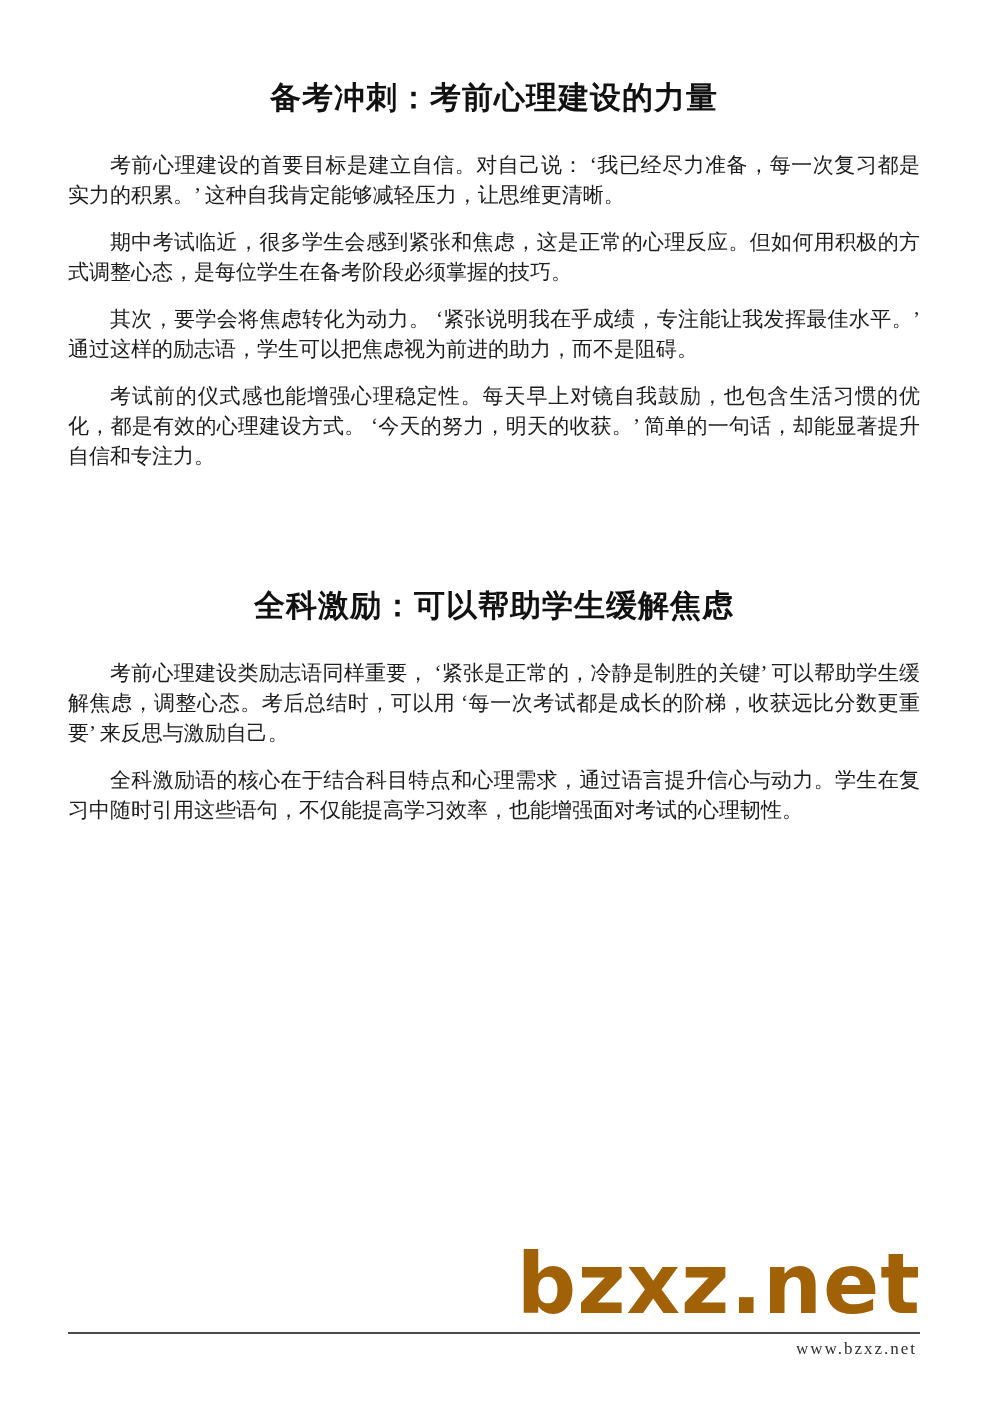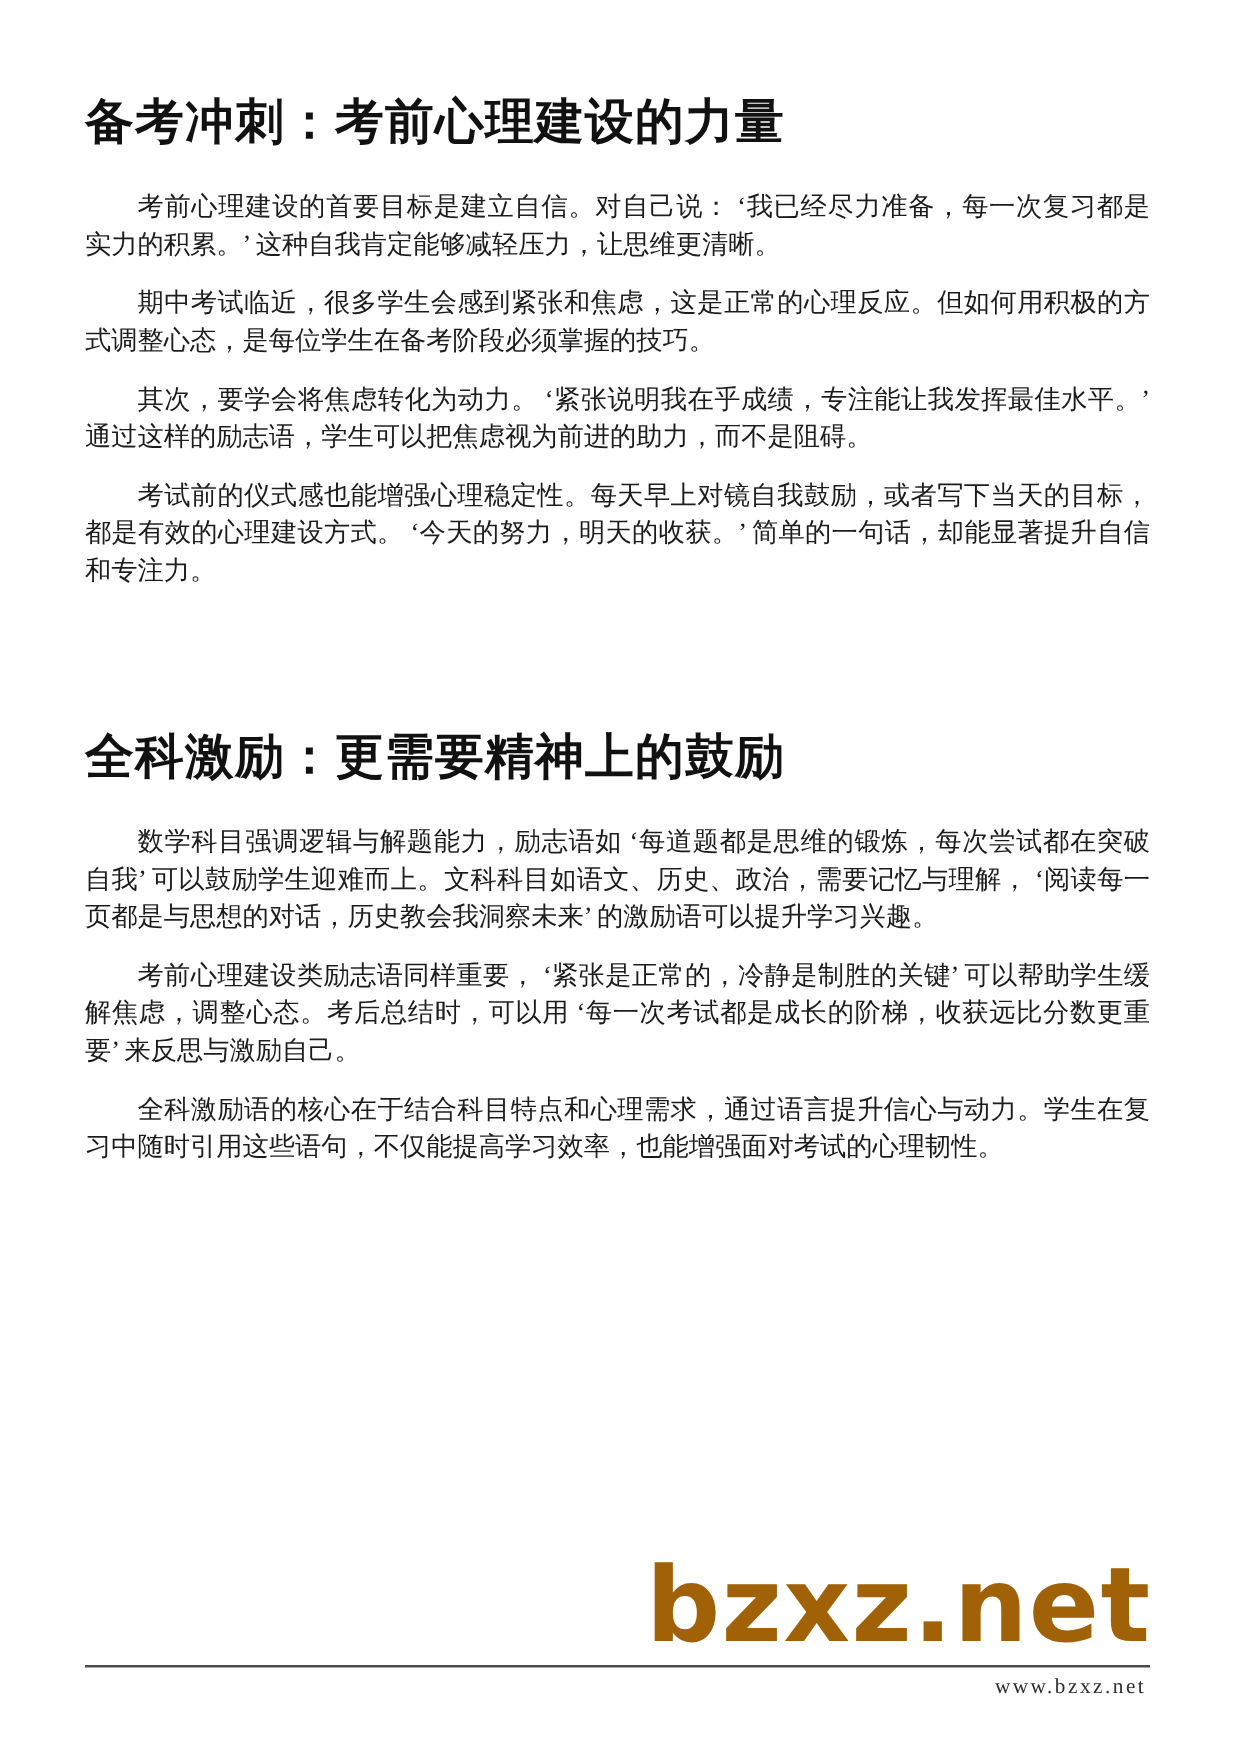--- a/index.html
+++ b/index.html
@@ -17,24 +17,24 @@
     top: 0;
     width: 852px;
     z-index: 2;
   }
   .article { margin: 0; }
   .article-title {
     margin: 0 0 34px 0;
     padding-top: 80px;
     font-family: "Liberation Sans", "DejaVu Sans", sans-serif;
     font-weight: 700;
-    font-size: 39px;
+    font-size: 31px;
     line-height: 36px;
     color: #111111;
-    text-align: left;
+    text-align: center;
     letter-spacing: 1px;
   }
   .article + .article .article-title { padding-top: 100px; }
   .article p {
     margin: 17px 0;
     font-size: 21px;
     line-height: 30px;
     color: #1c1c1c;
     text-align: justify;
     text-indent: 2em;
@@ -80,26 +80,25 @@
 
   <div class="watermark">bzxz.net</div>
 
   <div class="content">
 
     <div class="article">
       <h1 class="article-title">备考冲刺：考前心理建设的力量</h1>
       <p>考前心理建设的首要目标是建立自信。对自己说： ‘我已经尽力准备，每一次复习都是实力的积累。’ 这种自我肯定能够减轻压力，让思维更清晰。</p>
       <p>期中考试临近，很多学生会感到紧张和焦虑，这是正常的心理反应。但如何用积极的方式调整心态，是每位学生在备考阶段必须掌握的技巧。</p>
       <p>其次，要学会将焦虑转化为动力。 ‘紧张说明我在乎成绩，专注能让我发挥最佳水平。’ 通过这样的励志语，学生可以把焦虑视为前进的助力，而不是阻碍。</p>
-      <p>考试前的仪式感也能增强心理稳定性。每天早上对镜自我鼓励，或者写下当天的目标，都是有效的心理建设方式。 ‘今天的努力，明天的收获。’ 简单的一句话，却能显著提升自信和专注力。</p>
+      <p>考试前的仪式感也能增强心理稳定性。每天早上对镜自我鼓励，也包含生活习惯的优化，都是有效的心理建设方式。 ‘今天的努力，明天的收获。’ 简单的一句话，却能显著提升自信和专注力。</p>
     </div>
 
     <div class="article">
-      <h1 class="article-title">全科激励：更需要精神上的鼓励</h1>
-      <p>数学科目强调逻辑与解题能力，励志语如 ‘每道题都是思维的锻炼，每次尝试都在突破自我’ 可以鼓励学生迎难而上。文科科目如语文、历史、政治，需要记忆与理解， ‘阅读每一页都是与思想的对话，历史教会我洞察未来’ 的激励语可以提升学习兴趣。</p>
+      <h1 class="article-title">全科激励：可以帮助学生缓解焦虑</h1>
       <p>考前心理建设类励志语同样重要， ‘紧张是正常的，冷静是制胜的关键’ 可以帮助学生缓解焦虑，调整心态。考后总结时，可以用 ‘每一次考试都是成长的阶梯，收获远比分数更重要’ 来反思与激励自己。</p>
       <p>全科激励语的核心在于结合科目特点和心理需求，通过语言提升信心与动力。学生在复习中随时引用这些语句，不仅能提高学习效率，也能增强面对考试的心理韧性。</p>
     </div>
 
   </div>
 
   <div class="footer-rule"></div>
 
   <div class="footer-url">www.bzxz.net</div>
 

